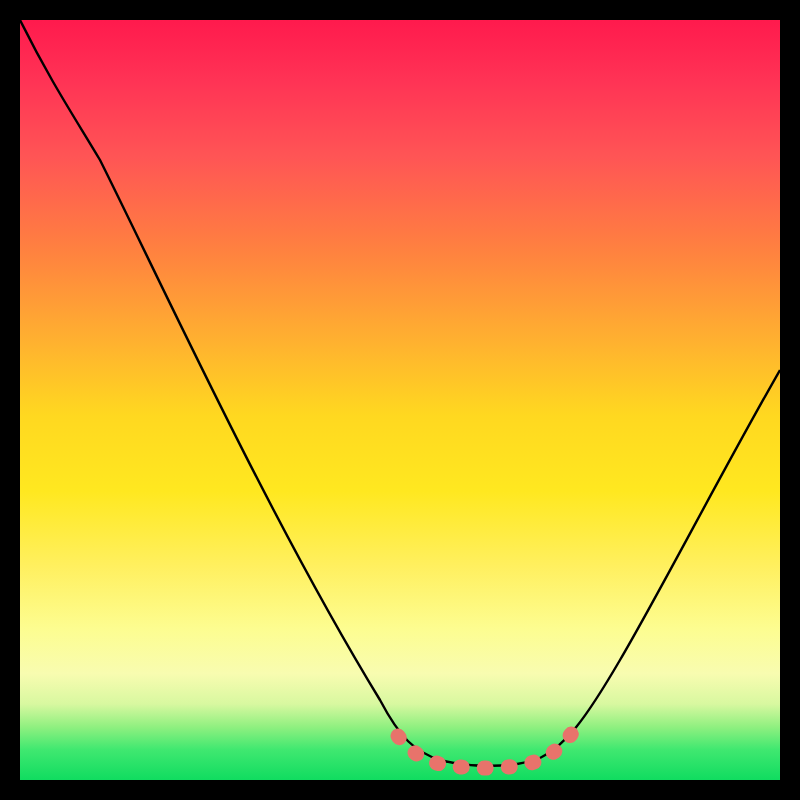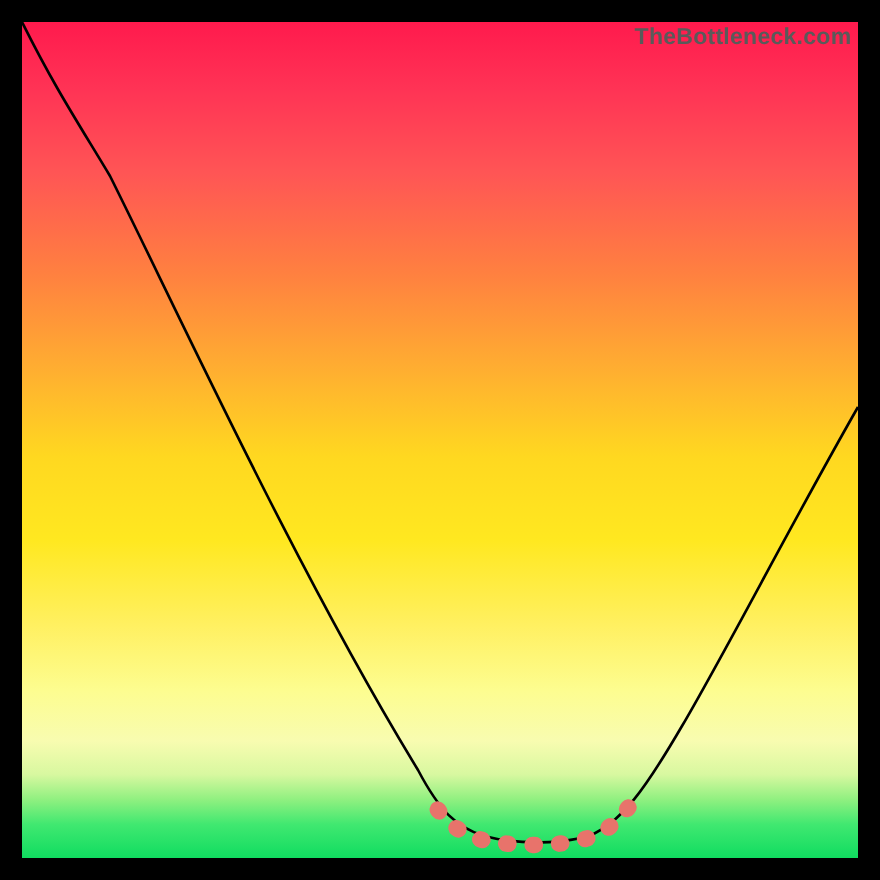--- a/index.html
+++ b/index.html
@@ -46,21 +46,20 @@
     position: absolute;
     left: 0; top: 0;
     width: 760px; height: 760px;
   }
 </style>
 </head>
 <body>
 
 <div class="frame">
   <div class="plot-area">
-    <div class="watermark">TheBottleneck.com</div>
     <svg class="curves" viewBox="0 0 760 760" preserveAspectRatio="none">
       <path d="M 0 0
                C 30 60, 50 90, 80 140
                C 140 260, 250 500, 360 680
                C 380 718, 395 732, 420 740
                C 450 748, 495 748, 520 738
                C 545 726, 565 700, 600 640
                C 640 572, 700 455, 760 350" fill="none" stroke="#000" stroke-width="2.4"></path>
       <path d="M 378 716
                C 392 734, 405 740, 420 744

